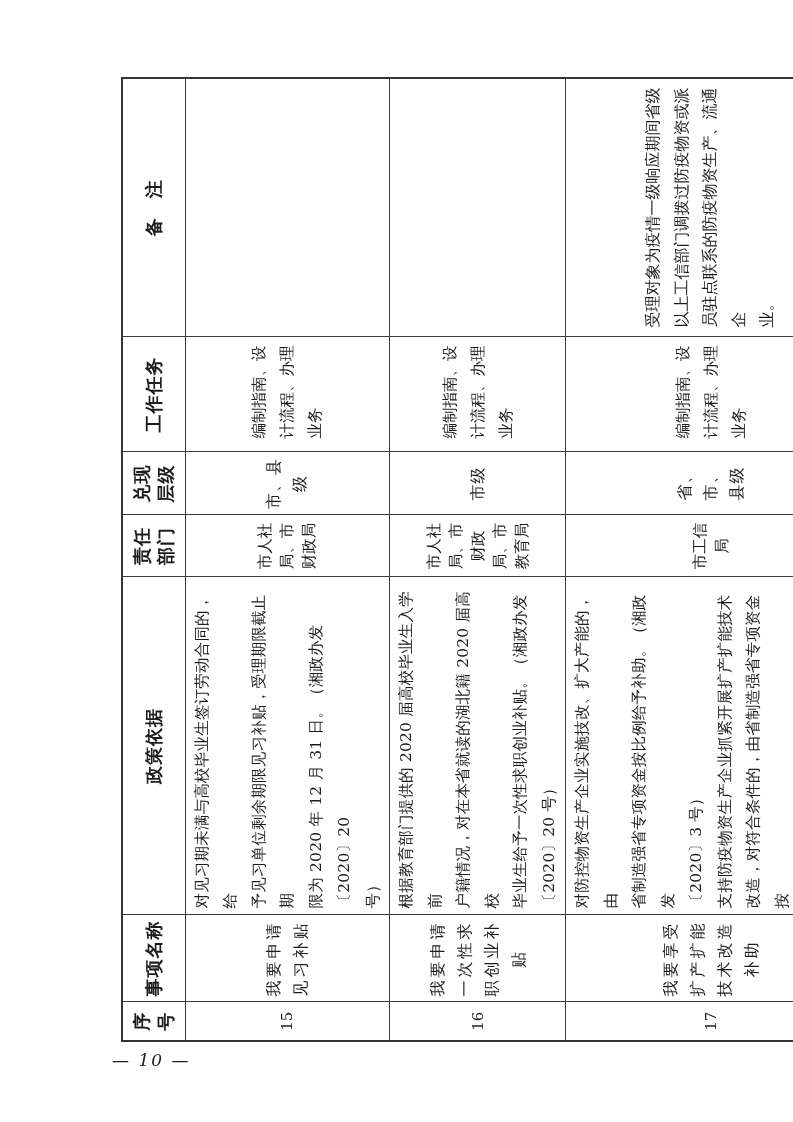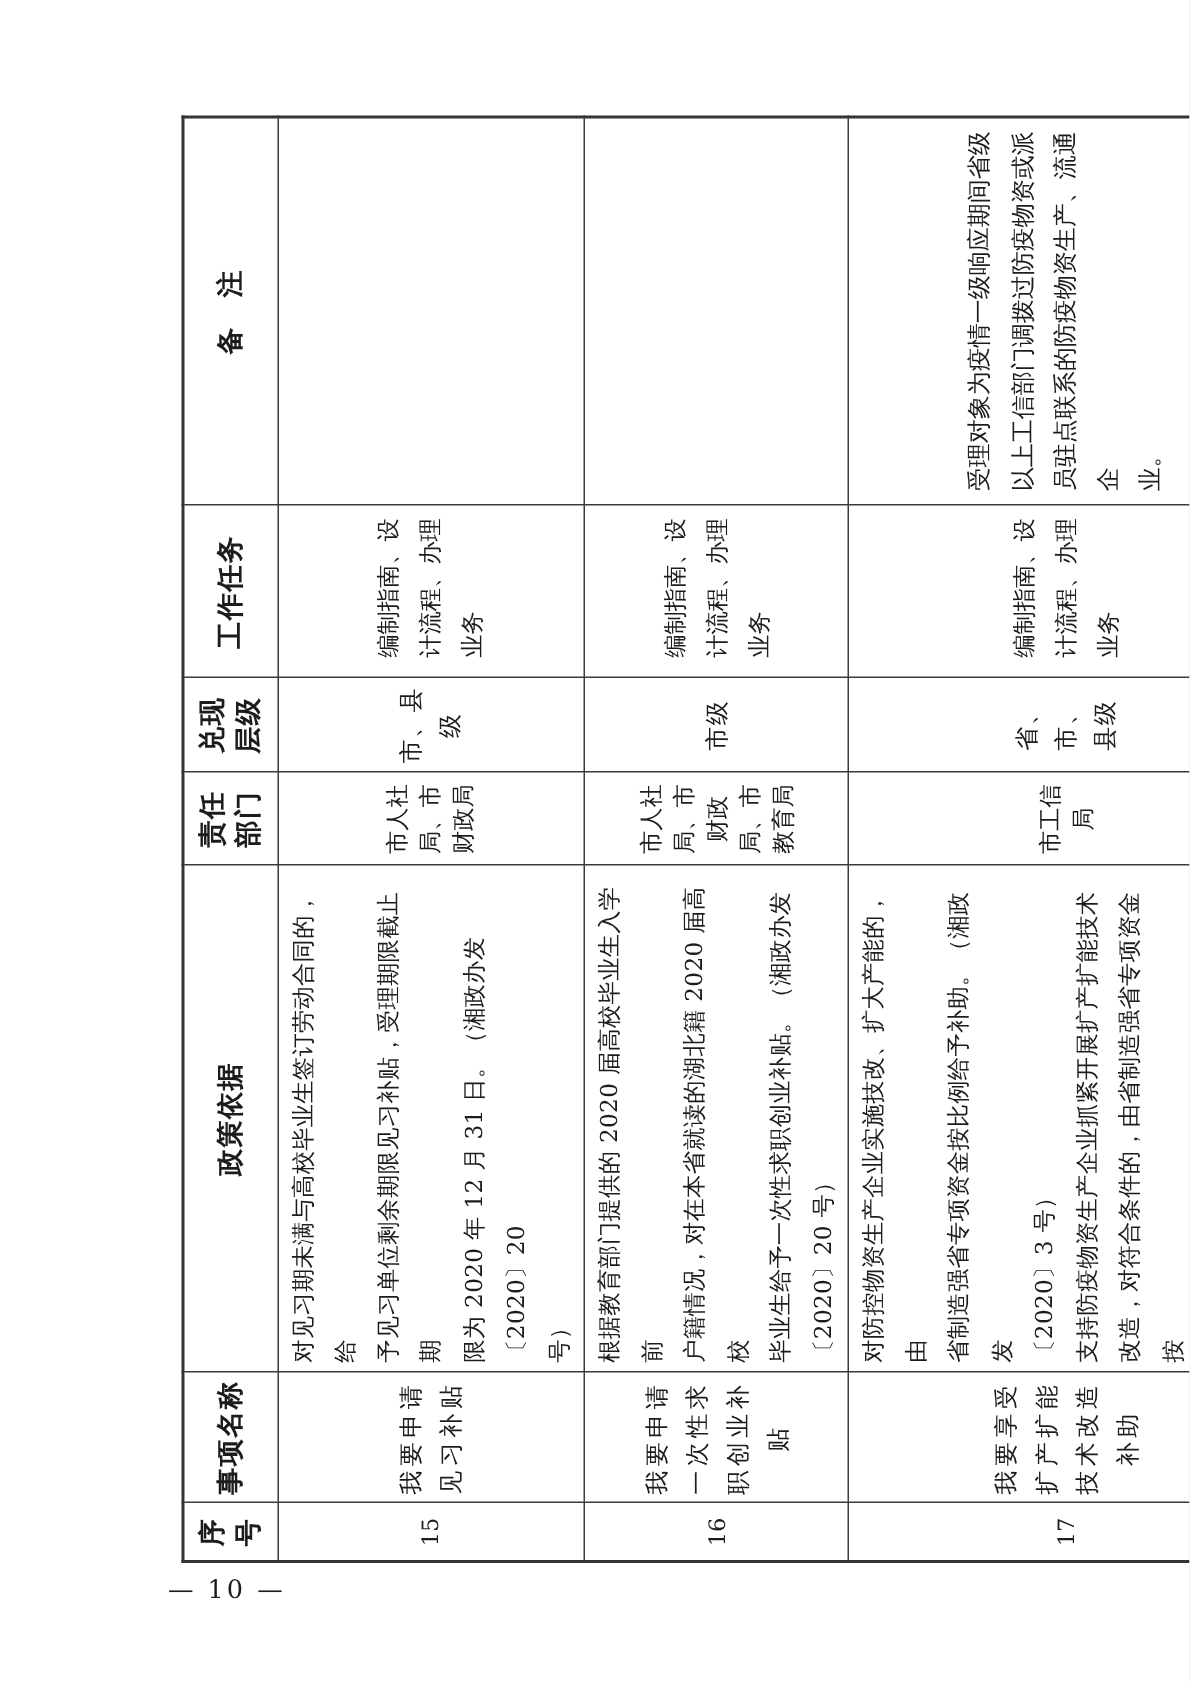--- a/index.html
+++ b/index.html
@@ -55,20 +55,21 @@
   td.cell-level  { text-align:center; line-height:26px; letter-spacing:1px; }
   td.cell-task   { text-align:left; line-height:28px; font-size:15.5px; padding-left:13px; }
   td.cell-remark { text-align:left; line-height:28.5px; font-size:16px; padding:2px 4px 2px 9px; }
 
   .page-number {
     position:absolute;
     left:112px; top:1050px;
     font-size:17px;
     letter-spacing:2px;
     color:#1c1c1c;
+    font-style:italic;
   }
 </style>
 </head>
 <body>
 
 <div class="page">
 
   <div class="rot-wrap">
     <table class="policy-table">
       <colgroup>

